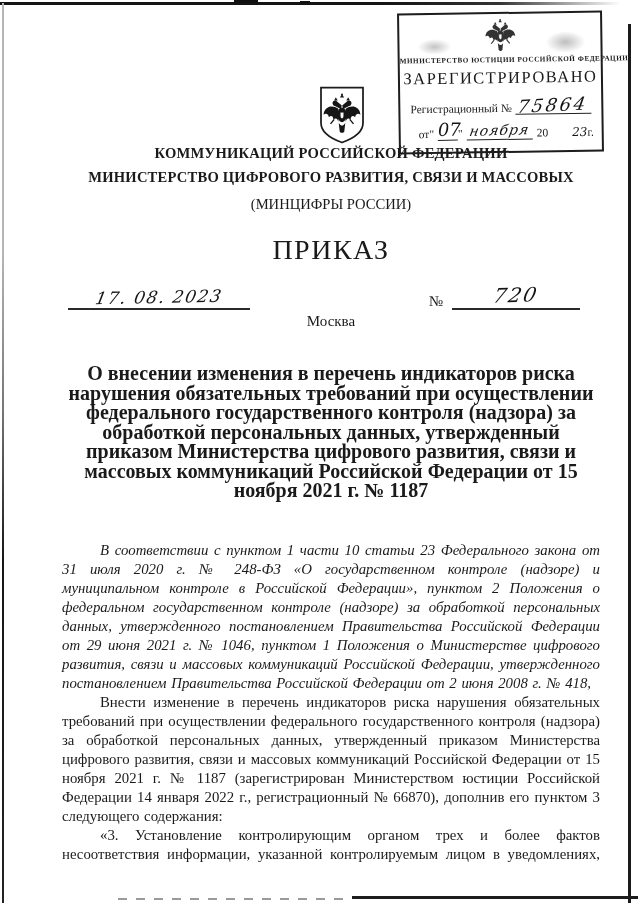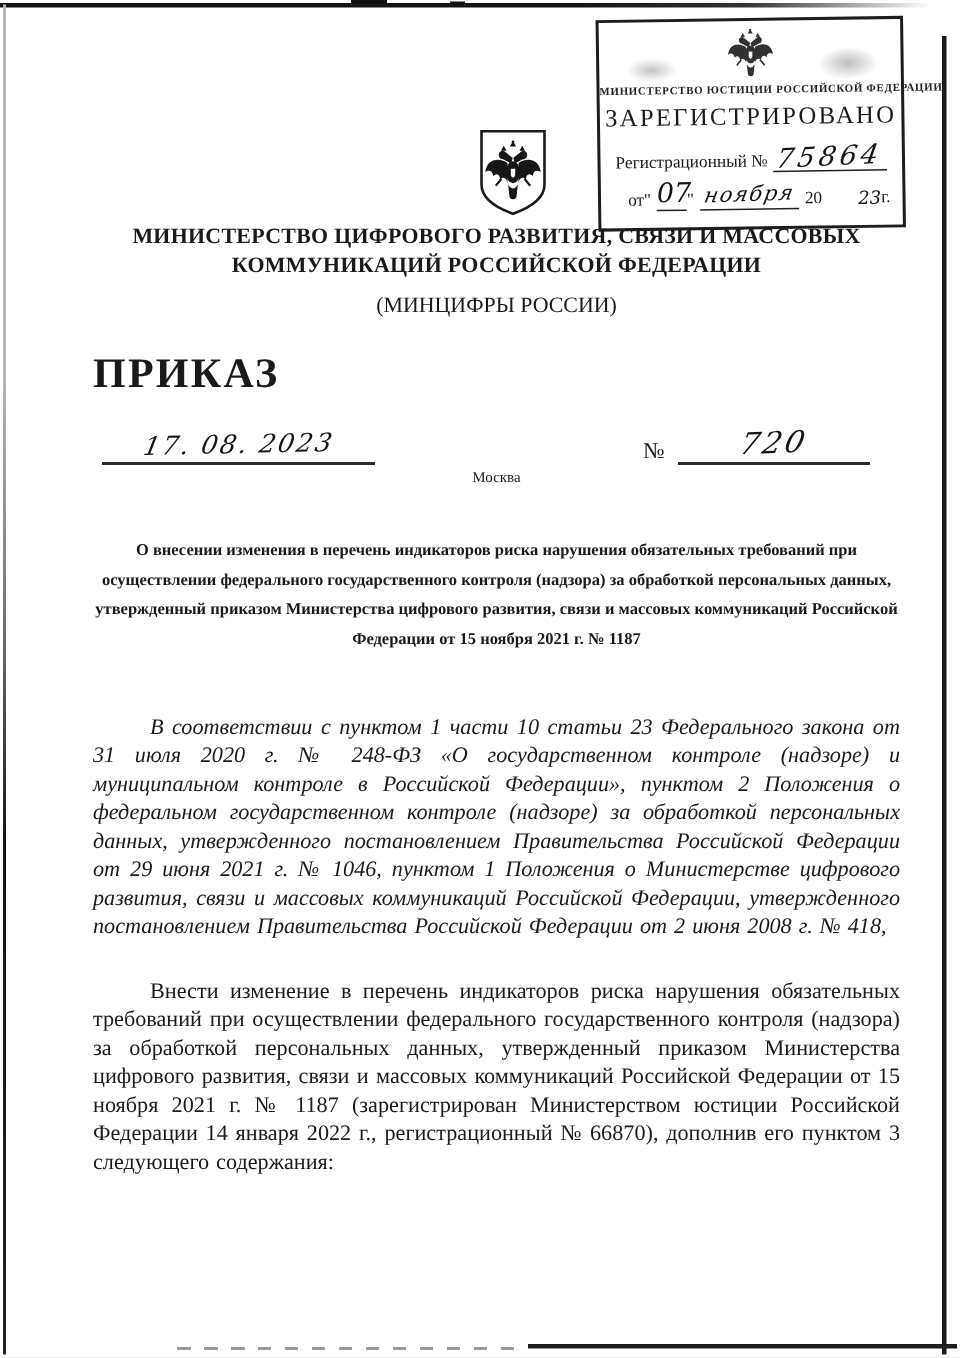--- a/index.html
+++ b/index.html
@@ -26,44 +26,44 @@
   
   .content { position: absolute; left: 62px; top: 0; width: 538px; }
 
   .arms { display: block; margin: 86px auto 0 auto; transform: translateX(11px); }
 
   .ministry-line { text-align: center; font-weight: bold; font-size: 14.6px;
                    line-height: 19px; white-space: nowrap; letter-spacing: .2px; }
   .ministry-line.first { margin-top: 5px; }
   .ministry-short { text-align: center; font-weight: normal; font-size: 14.6px; margin-top: 9px; }
 
-  .doc-type { font-weight: bold; font-size: 28px;
+  .doc-type { text-align: center; font-weight: normal; font-size: 28px;
               letter-spacing: 1.5px; margin-top: 20px; line-height: 34px; }
 
   .date-row { display: flex; align-items: flex-end; margin: 16px 20px 0 6px; }
   .date-field { width: 182px; border-bottom: 2px solid #2a2a2a; text-align: center; padding-bottom: 1px; }
   .date-spacer { flex: 1; }
   .num-field { display: flex; align-items: flex-end; gap: 9px; }
   .num-sign { font-size: 15px; line-height: 18px; }
   .num-line { width: 128px; border-bottom: 2px solid #2a2a2a; text-align: center; padding-bottom: 1px; }
 
   .hw { font-family: "DejaVu Serif", serif; font-style: italic; display: inline-block; color: #141414; }
   .date-hw { font-size: 17px; letter-spacing: 1.5px; transform: skewX(-12deg) rotate(-1.2deg); }
   .num-hw  { font-size: 20px; letter-spacing: 2px; transform: skewX(-14deg) rotate(-2deg); }
 
-  .city { text-align: center; font-size: 10px; margin-top: 3px; }
+  .city { text-align: center; font-size: 15px; margin-top: 3px; }
 
-  .subject { text-align: center; font-weight: bold; font-size: 11px;
+  .subject { text-align: center; font-weight: bold; font-size: 20px;
              line-height: 19.5px; margin-top: 34px; }
 
   .body-p { text-align: justify; font-size: 14.8px; line-height: 19px;
             text-indent: 38px; word-spacing: 1px; }
   .p1 { margin-top: 40px; font-style: italic; }
   .order-word { font-size: 14.8px; line-height: 19px; text-indent: 38px; margin-top: 9px; }
-  .p2 { margin-top: 24px; }
+  .p2 { margin-top: 0; }
   .p3 { margin-top: 0; text-align-last: justify; }
 
   
   .stamp { position: absolute; left: 398px; top: 12px; width: 205px; height: 141px;
            border: 2.5px solid #1d1d1d; transform: rotate(-0.8deg);
            text-align: center; background: transparent; }
   .stamp-emblem { display: block; margin: 5px auto 0 auto; opacity: .88; }
   .smudge { position: absolute; border-radius: 50%; }
   .smudge.l { left: 18px; top: 24px; width: 34px; height: 16px;
               background: radial-gradient(ellipse, rgba(100,100,100,.38), transparent 70%); }
@@ -114,22 +114,22 @@
   <div class="speck" style="left:234px;top:0;width:24px;height:3px"></div>
   <div class="speck" style="left:300px;top:1px;width:10px;height:2px"></div>
 
   <div class="content">
 
     <svg class="arms" width="50" height="58" viewBox="0 0 100 116">
       <path d="M8 3 H92 V74 Q92 98 50 113 Q8 98 8 74 Z" fill="none" stroke="#1c1c1c" stroke-width="3.5"></path>
       <use href="#dbl-eagle" x="9" y="9" width="82" height="94"></use>
     </svg>
 
+    <div class="ministry-line">КОММУНИКАЦИЙ РОССИЙСКОЙ ФЕДЕРАЦИИ</div>
     <div class="ministry-line first">МИНИСТЕРСТВО ЦИФРОВОГО РАЗВИТИЯ, СВЯЗИ И МАССОВЫХ</div>
-    <div class="ministry-line">КОММУНИКАЦИЙ РОССИЙСКОЙ ФЕДЕРАЦИИ</div>
     <div class="ministry-short">(МИНЦИФРЫ РОССИИ)</div>
 
     <div class="doc-type">ПРИКАЗ</div>
 
     <div class="date-row">
       <div class="date-field">
         <span class="hw date-hw">17. 08. 2023</span>
       </div>
       <div class="date-spacer"></div>
       <div class="num-field">
@@ -142,20 +142,21 @@
 
     <div class="city">Москва</div>
 
     <div class="subject">О внесении изменения в перечень индикаторов риска нарушения обязательных требований при осуществлении федерального государственного контроля (надзора) за обработкой персональных данных, утвержденный приказом Министерства цифрового развития, связи и массовых коммуникаций Российской Федерации от 15 ноября 2021 г. № 1187</div>
 
     <p class="body-p p1">В соответствии с пунктом 1 части 10 статьи 23 Федерального закона от 31 июля 2020 г. № 248-ФЗ «О государственном контроле (надзоре) и муниципальном контроле в Российской Федерации», пунктом 2 Положения о федеральном государственном контроле (надзоре) за обработкой персональных данных, утвержденного постановлением Правительства Российской Федерации от 29 июня 2021 г. № 1046, пунктом 1 Положения о Министерстве цифрового развития, связи и массовых коммуникаций Российской Федерации, утвержденного постановлением Правительства Российской Федерации от 2 июня 2008 г. № 418,</p>
 
 
     <p class="body-p p2">Внести изменение в перечень индикаторов риска нарушения обязательных требований при осуществлении федерального государственного контроля (надзора) за обработкой персональных данных, утвержденный приказом Министерства цифрового развития, связи и массовых коммуникаций Российской Федерации от 15 ноября 2021 г. № 1187 (зарегистрирован Министерством юстиции Российской Федерации 14 января 2022 г., регистрационный № 66870), дополнив его пунктом 3 следующего содержания:</p>
 
+    <p class="body-p p3">«3. Установление контролирующим органом трех и более фактов несоответствия информации, указанной контролируемым лицом в уведомлениях,</p>
   </div>
 
   <div class="stamp">
     <div class="smudge l"></div>
     <div class="smudge r"></div>
 
     <svg class="stamp-emblem" width="40" height="34" viewBox="0 0 100 90">
       <use href="#dbl-eagle" x="5" y="0" width="90" height="88"></use>
     </svg>
 

